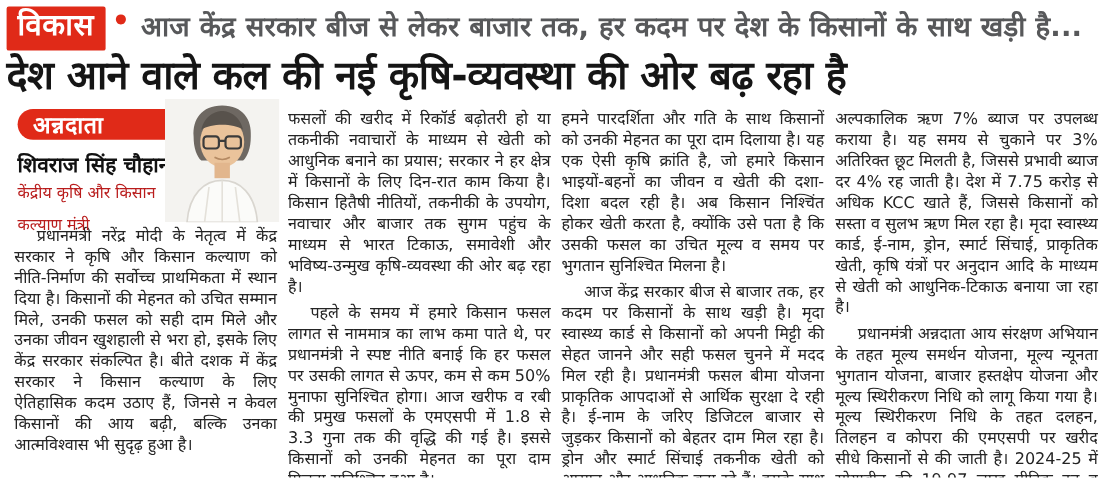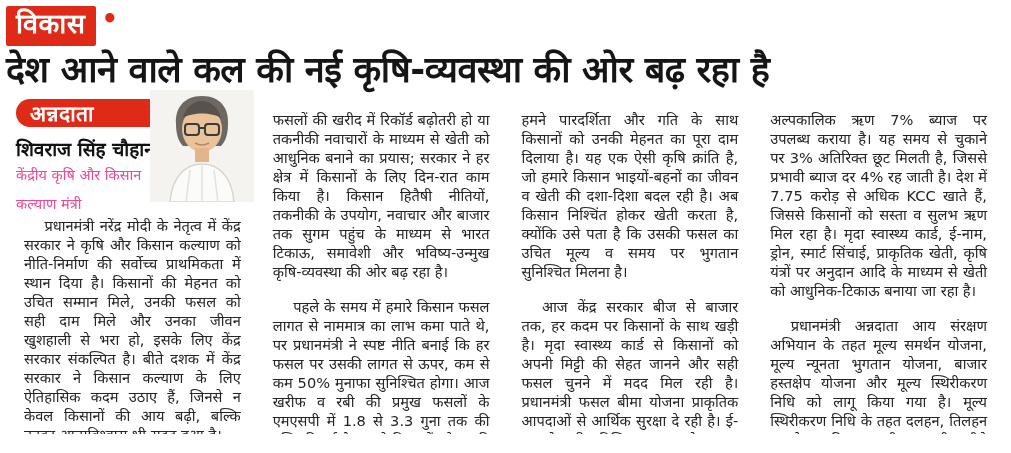--- a/index.html
+++ b/index.html
@@ -55,21 +55,21 @@
   
   .body-grid{
     display:grid;
     grid-template-columns:repeat(4,1fr);
     column-gap:0;
     padding:4px 8px 0 8px;
     height:340px;
     overflow:hidden;
   }
   .col p{
-    margin:16px;
+    margin:5px;
     font-size:14.6px;
     line-height:19px;
     text-align:justify;
     color:#242424;
   }
   .col p.indent{text-indent:1.4em;}
   .lead{font-weight:bold;}
   
   .byline-area{
     position:relative;
@@ -101,34 +101,35 @@
     position:absolute;
     left:8px;top:42px;
     font-size:19px;
     font-weight:bold;
     color:#111111;
   }
   .author-role{
     position:absolute;
     left:8px;
     font-size:14.5px;
-    color:#ec4899;
+    color:#b91c1c;
     text-align:right;
   }
   .role1{top:70px;}
   .role2{top:99px;}
 </style>
 </head>
 <body>
 
 <div class="page">
 
   <header class="kicker-row">
     <span class="tag">विकास</span>
     <span class="dot">•</span>
+    <span class="kicker-text">आज केंद्र सरकार बीज से लेकर बाजार तक, हर कदम पर देश के किसानों के साथ खड़ी है...</span>
   </header>
 
   <h1 class="headline">देश आने वाले कल की नई कृषि-व्यवस्था की ओर बढ़ रहा है</h1>
 
   <main class="body-grid">
 
     <section class="col">
       <div class="byline-area">
         <div class="annadata-bar">
           <span>अन्नदाता</span>

